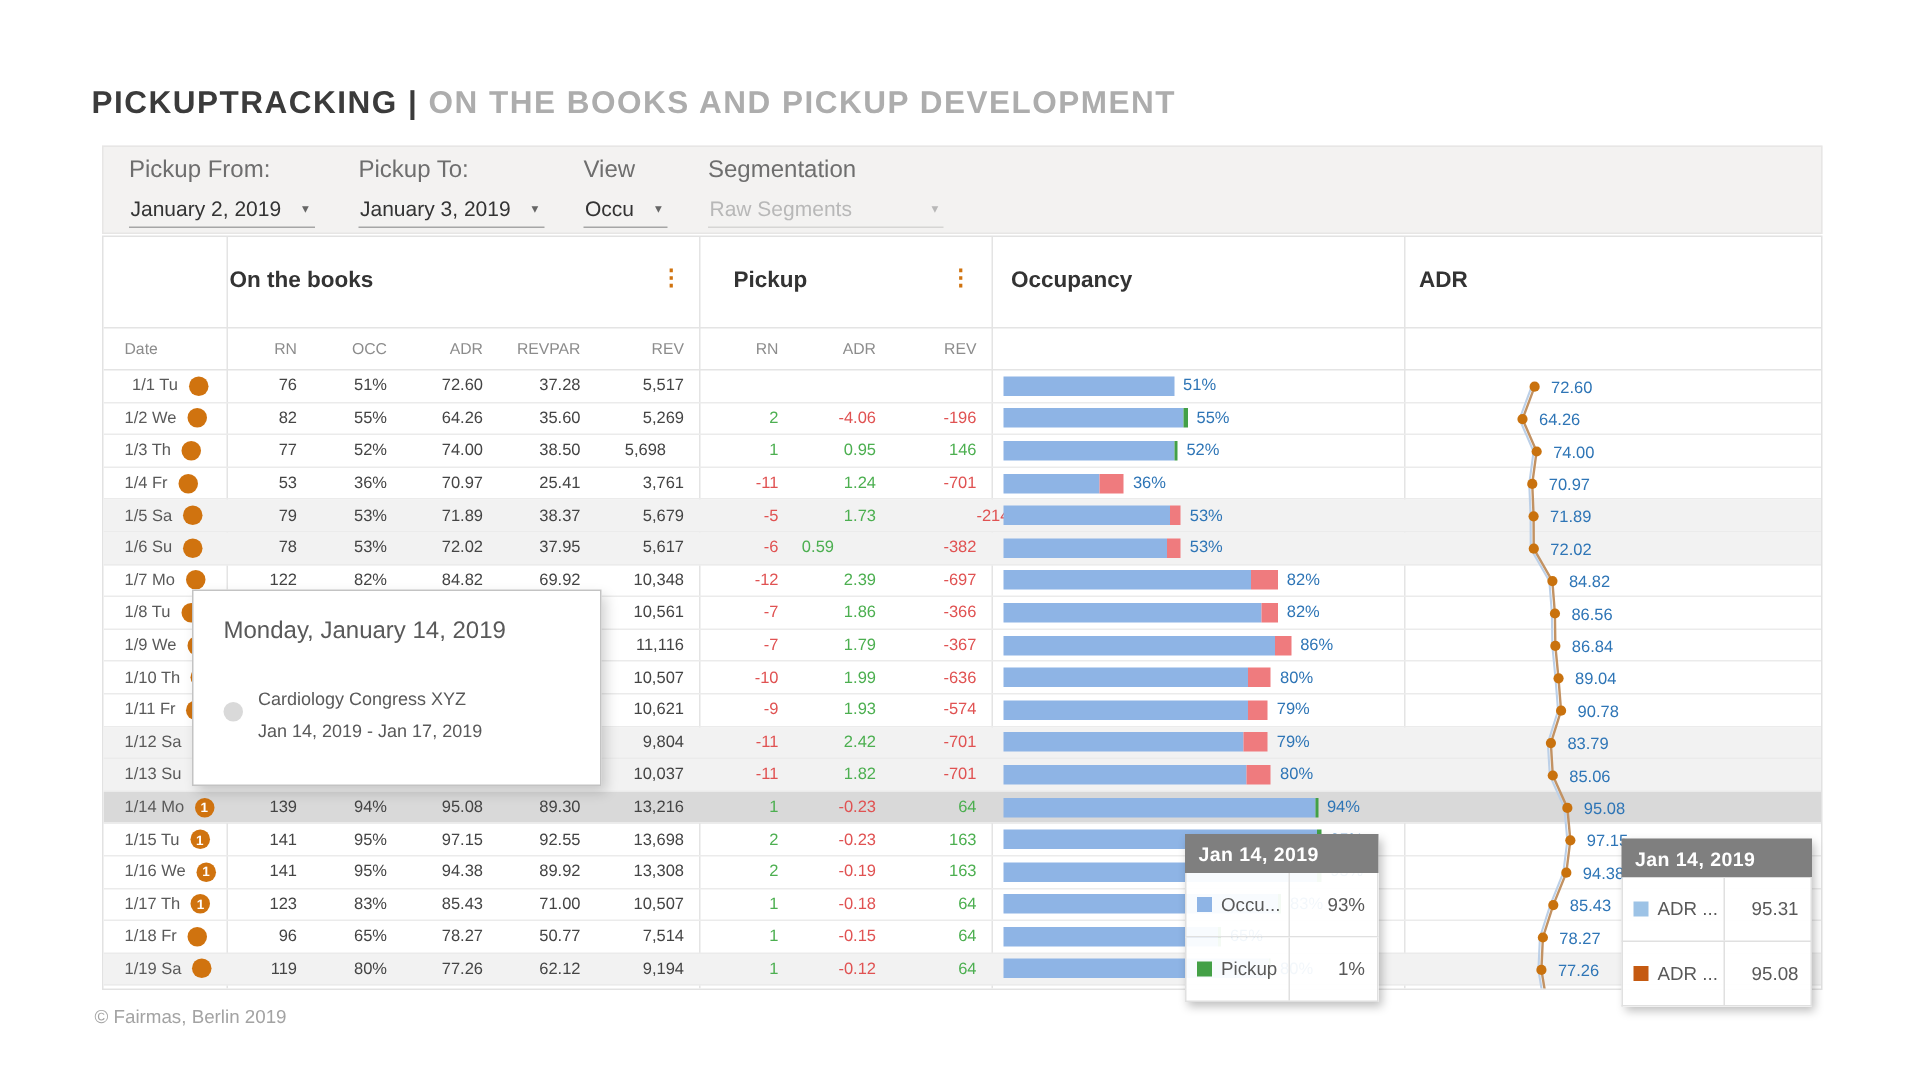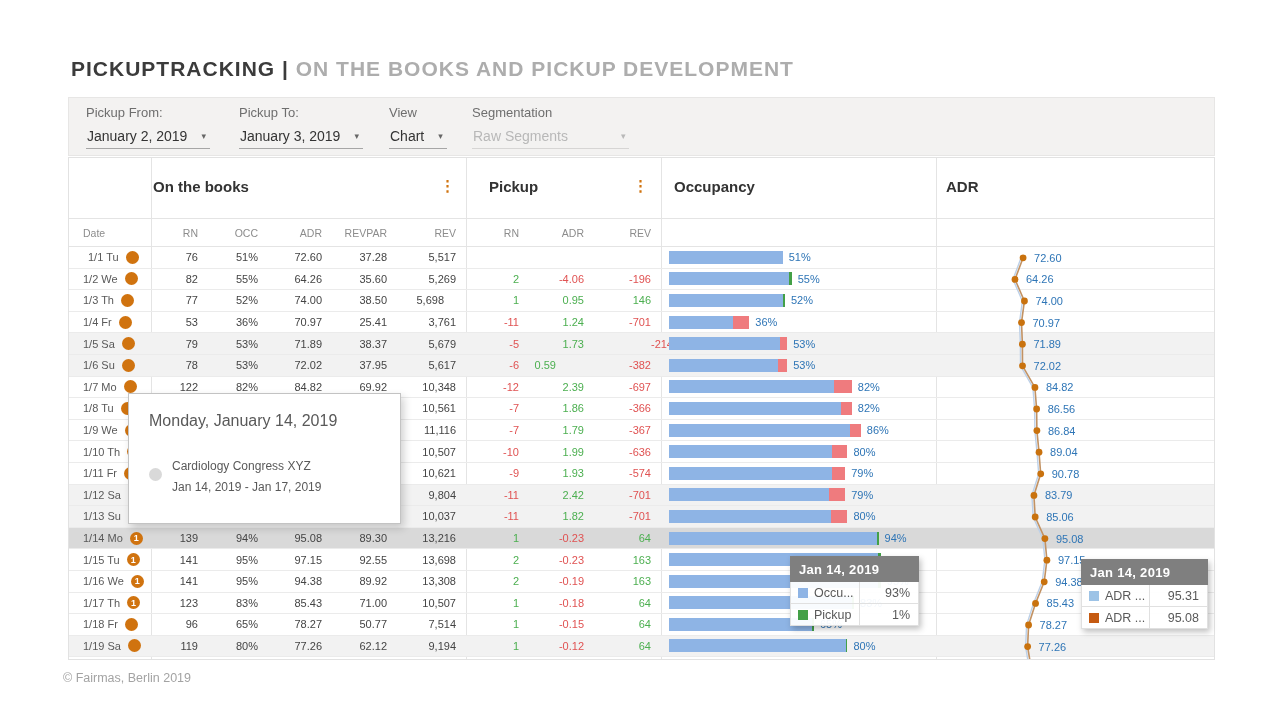--- a/index.html
+++ b/index.html
@@ -1,27 +1,27 @@
 <!DOCTYPE html>
 <html><head>
 <meta charset="utf-8">
 <style>
   * { margin:0; padding:0; box-sizing:border-box; }
   html,body { width:1280px; height:720px; background:#fff; font-family:"Liberation Sans", sans-serif; overflow:hidden; }
   .page { position:relative; width:1280px; height:720px; background:#fff; }
 
   
-  .title { position:absolute; left:71px; top:57px; font-size:21px; font-weight:bold; letter-spacing:1px; white-space:nowrap; }
+  .title { position:absolute; left:61px; top:57px; font-size:21px; font-weight:bold; letter-spacing:1px; white-space:nowrap; }
   .title .t1 { color:#3b3b3b; }
   .title .t2 { color:#adadad; }
 
   
   .filterbar { position:absolute; left:68px; top:97px; width:1147px; height:59px; background:#f3f2f1; border:1px solid #e7e6e5; }
   .fgroup { position:absolute; top:7px; }
-  .flabel { font-size:13px; color:#6e6e6e; margin-bottom:6px; }
+  .flabel { font-size:16px; color:#6e6e6e; margin-bottom:6px; }
   .fvalue { font-size:14px; color:#333; border-bottom:1px solid #a6a6a6; padding:2px 4px 4px 1px; display:flex; align-items:center; cursor:pointer; }
   .fvalue .caret { font-size:9px; color:#666; margin-left:14px; }
   .fgroup.disabled .fvalue { color:#b8b8b8; border-bottom-color:#d6d5d4;gap:39px; }
   .fgroup.disabled .fvalue .caret { color:#b8b8b8; }
 
   
   .board { position:absolute; left:68px; top:157px; width:1147px; height:503px; background:#fff; border:1px solid #e2e2e2; overflow:hidden; }
   .vline { position:absolute; top:0; bottom:0; width:1px; background:#e4e4e4; }
   .sec-row { position:absolute; left:0; top:0; width:100%; height:61px; border-bottom:1px solid #e4e4e4; }
   .sec-title { position:absolute; top:20px; font-size:15px; font-weight:600; color:#333; }
@@ -52,21 +52,21 @@
   
   .tt-event { position:absolute; left:128px; top:393px; width:273px; height:131px; background:#fff; border:1px solid #c3c3c3; box-shadow:3px 4px 8px rgba(0,0,0,0.18); z-index:5; }
   .tt-event .tt-title { margin:18px 0 0 20px; font-size:16px; color:#595959; }
   .tt-event .evline { display:flex; margin:26px 0 0 20px; }
   .tt-event .evdot { width:13px; height:13px; border-radius:50%; background:#d9d9d9; margin-top:12px; flex:none; }
   .tt-event .evtext { margin-left:10px; font-size:12px; color:#595959; line-height:1.75; }
 
   
   .tt-chart { position:absolute; z-index:6; box-shadow:2px 3px 6px rgba(0,0,0,0.25); font-size:12.5px; }
   .tt-chart .tt-head { height:26px; background:#7f7f7f; color:#fff; font-weight:bold; font-size:13px; display:flex; align-items:center; padding-left:9px; letter-spacing:0.3px; }
-  .tt-chart .tt-row { height:22px; background:rgba(255,255,255,0.94); border:1px solid #e0e0e0; border-top:none; display:flex; }
+  .tt-chart .tt-row { height:43px; background:rgba(255,255,255,0.94); border:1px solid #e0e0e0; border-top:none; display:flex;justify-content:flex-end; }
   .tt-chart .tt-cell-l { flex:1 1 54%; display:flex; align-items:center; padding-left:7px; border-right:1px solid #e0e0e0; color:#595959; white-space:nowrap; overflow:hidden; }
   .tt-chart .tt-cell-r { flex:1 1 46%; display:flex; align-items:center; justify-content:flex-end; padding-right:8px; color:#595959; }
   .sw { width:10px; height:10px; margin-right:6px; flex:none; }
 
   .footer { position:absolute; left:63px; top:671px; font-size:12.5px; color:#a3a3a3; }
 </style>
 </head>
 <body>
 
 <div class="page">
@@ -86,21 +86,21 @@
     <div class="fgroup" style="left:170px">
       <div class="flabel">Pickup To:</div>
       <div class="fvalue">
         <span>January 3, 2019</span>
         <span class="caret">▾</span>
       </div>
     </div>
     <div class="fgroup" style="left:320px">
       <div class="flabel">View</div>
       <div class="fvalue">
-        <span>Chart</span>
+        <span>Occu</span>
         <span class="caret">▾</span>
       </div>
     </div>
     <div class="fgroup disabled" style="left:403px">
       <div class="flabel">Segmentation</div>
       <div class="fvalue">
         <span>Raw Segments</span>
         <span class="caret">▾</span>
       </div>
     </div>

